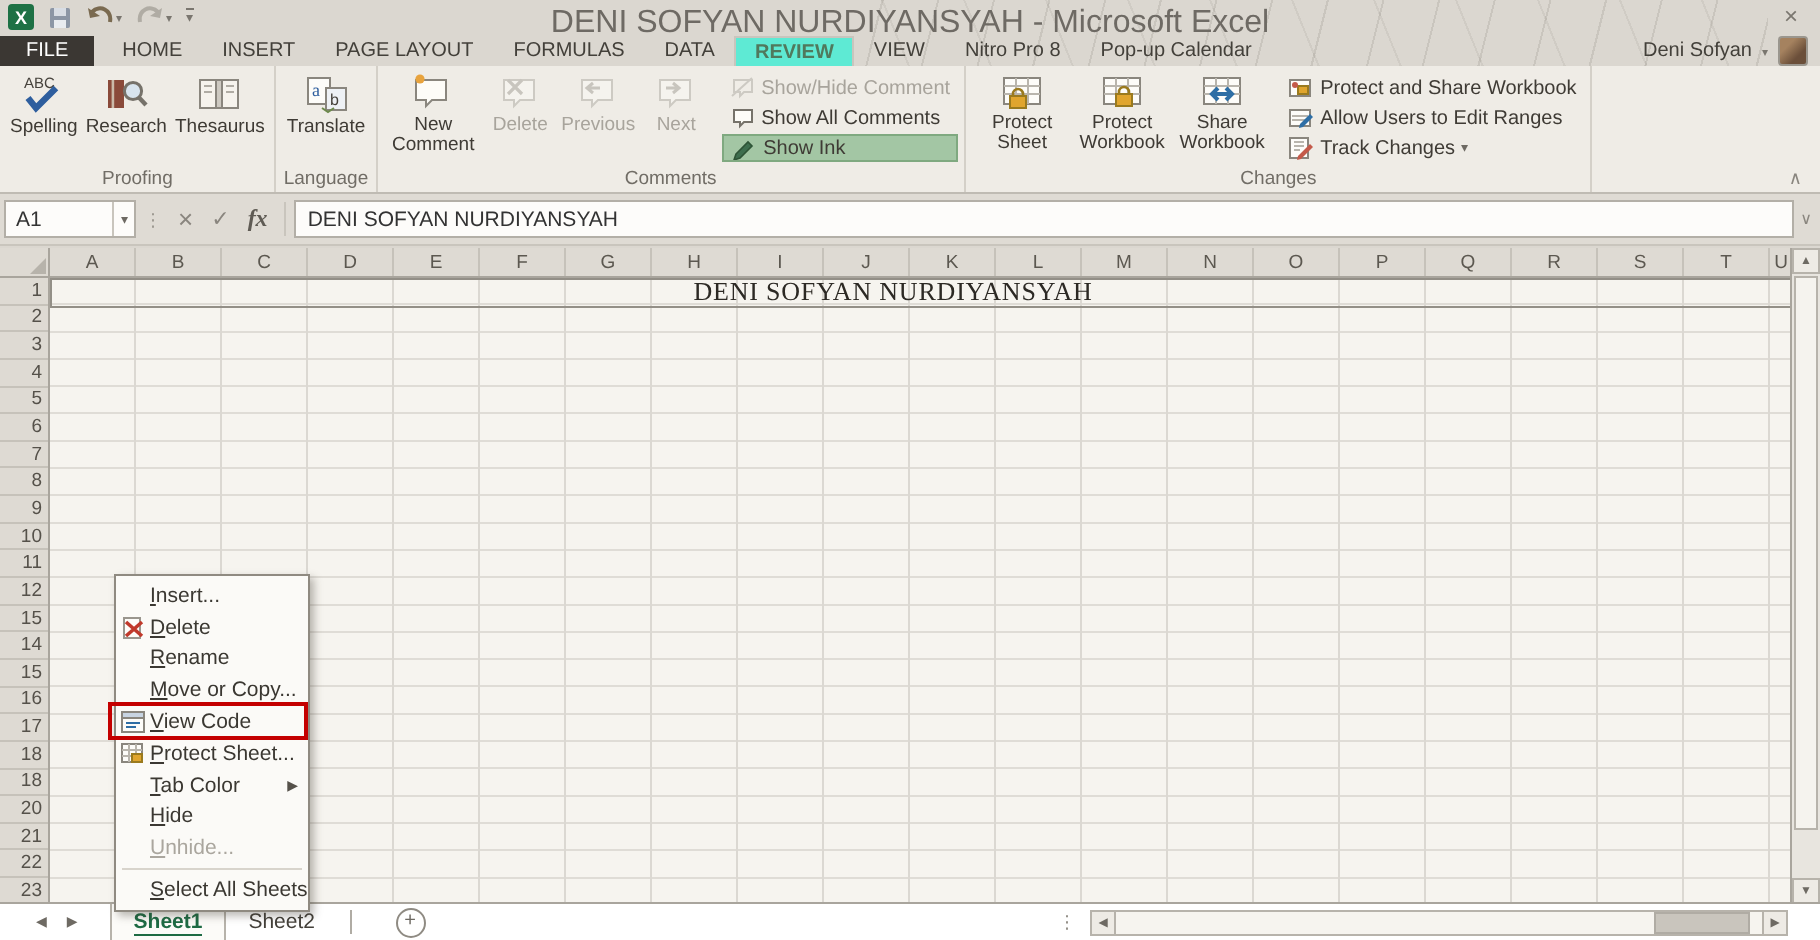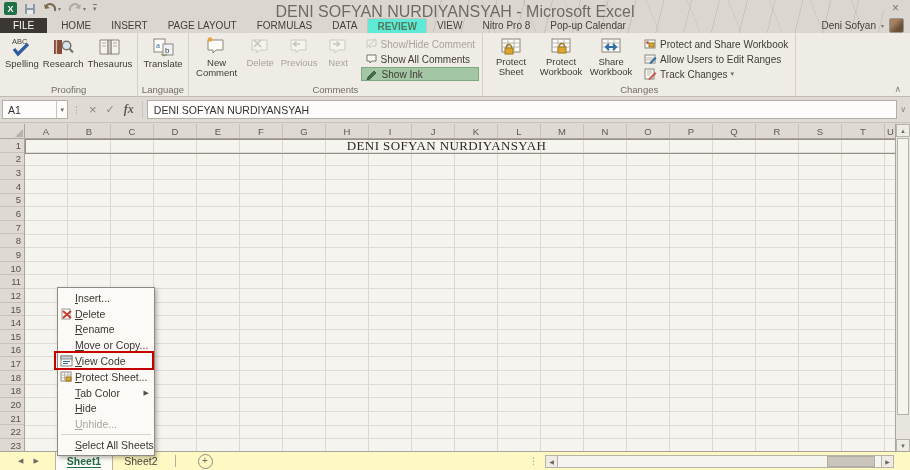--- a/index.html
+++ b/index.html
@@ -73,21 +73,21 @@
   .a1text{position:absolute;left:0;top:0;right:0;height:14px;text-align:center;font-family:"Liberation Serif",serif;font-size:13px;color:#2c2924;letter-spacing:.4px;line-height:14px;padding-right:28px;}
 
   
   .vscroll{position:absolute;top:124px;right:0;width:14px;bottom:18px;background:#e8e5df;border-left:1px solid #a9a59d;}
   .vbtn{position:absolute;left:0;right:0;height:13px;border:1px solid #b7b3ab;background:#eeebe5;display:flex;align-items:center;justify-content:center;font-size:6px;color:#6e6a63;box-sizing:border-box;}
   .vbtn.up{top:0;}
   .vbtn.down{bottom:0;}
   .vthumb{position:absolute;left:1px;right:1px;top:14px;height:275px;background:#f5f3ee;border:1px solid #b7b3ab;}
 
   
-  .sheetbar{position:absolute;bottom:0;left:0;right:0;height:18px;background:#fef9c3;border-top:1px solid #a9a59d;display:flex;align-items:stretch;font-size:10.5px;margin-top:36px;}
+  .sheetbar{position:absolute;bottom:0;left:0;right:0;height:18px;background:#ffffff;border-top:1px solid #a9a59d;display:flex;align-items:stretch;font-size:10.5px;margin-top:36px;}
   .snav{display:flex;align-items:center;gap:10px;margin-left:18px;color:#6e6a63;font-size:7px;}
   .stabs{display:flex;align-items:stretch;margin-left:16px;}
   .stab{display:flex;align-items:center;padding:0 11px;color:#43403a;}
   .stab.active{background:#fcfbf8;border-left:1px solid #b7b3ab;border-right:1px solid #b7b3ab;font-weight:bold;}
   .stab.active .slabel{color:#1e6b44;border-bottom:1px solid #1e6b44;}
   .sdiv{width:1px;background:#b0aca4;margin:3px 6px;}
   .addbtn{width:13px;height:13px;border:1px solid #8f8b83;border-radius:50%;align-self:center;display:flex;align-items:center;justify-content:center;font-size:10px;color:#6e6a63;margin-left:16px;line-height:1;}
   .hwrap{margin-left:auto;display:flex;align-items:center;width:365px;padding-right:16px;}
   .hdots{color:#8f8b83;font-size:9px;margin-right:7px;}
   .hbtn{width:13px;height:13px;border:1px solid #b7b3ab;background:#eeebe5;display:flex;align-items:center;justify-content:center;font-size:6px;color:#6e6a63;box-sizing:border-box;}

